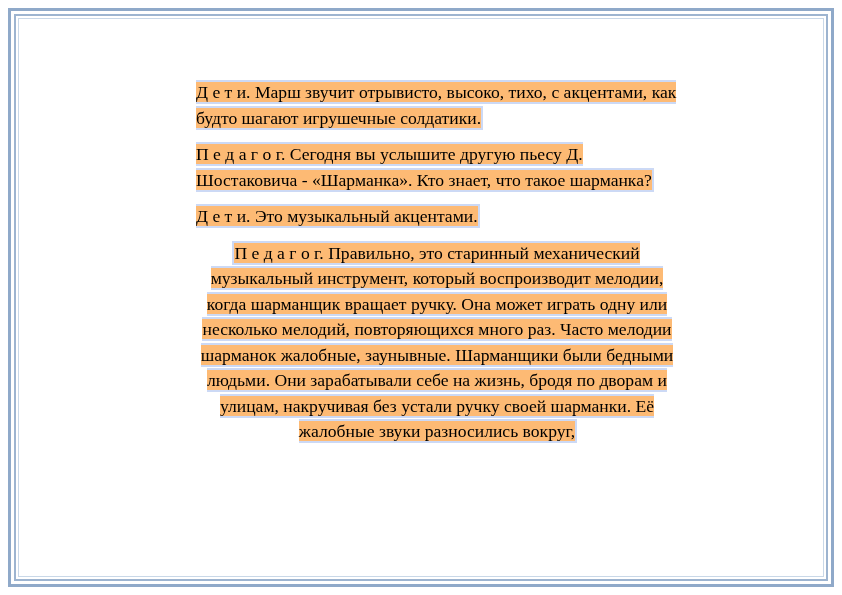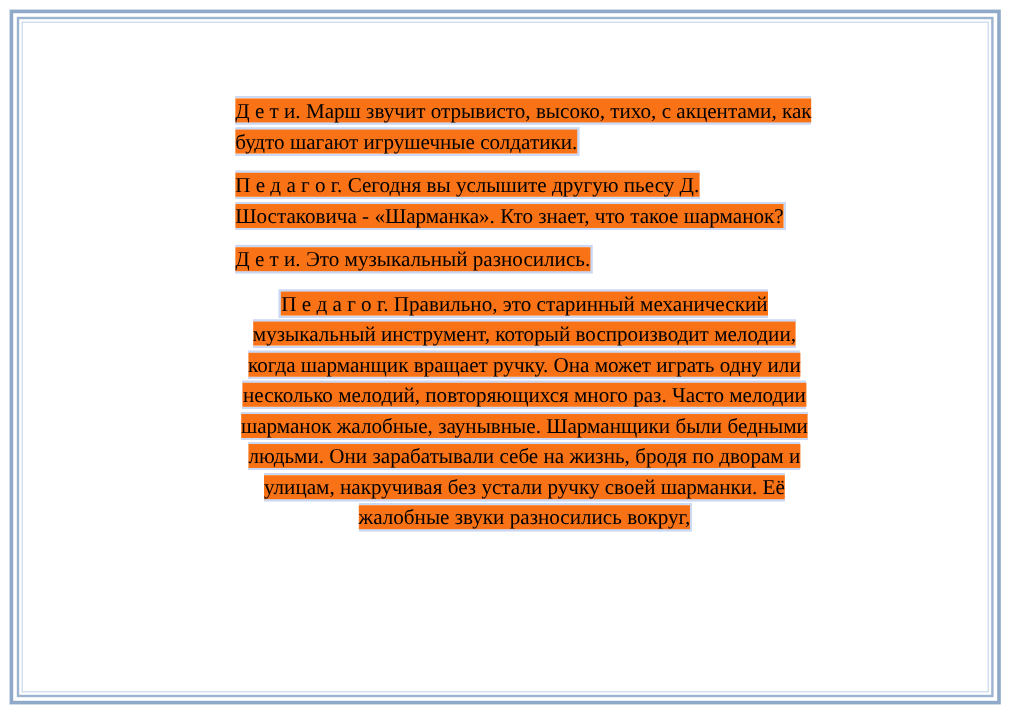--- a/index.html
+++ b/index.html
@@ -62,37 +62,37 @@
   }
 
   .para {
     margin: 0 0 11px 0;
     font-size: 17.6px;
     line-height: 25.5px;
     color: #000000;
     text-align: left;
   }
   .para span.hl {
-    background: #f97316;
+    background: #fdba74;
     box-shadow: 0 0 0 2px #ccd9f5;
   }
   .para:last-child {
     margin-bottom: 0;
     text-align: center;
   }
 </style>
 </head>
 <body>
 
 <div class="slide">
 
   <div class="frame-outer"></div>
   <div class="frame-inner"></div>
   <div class="frame-hair"></div>
 
   <div class="text-block">
     <p class="para"><span class="hl">Д е т и. Марш звучит отрывисто, высоко, тихо, с акцентами, как будто шагают игрушечные солдатики.</span></p>
-    <p class="para"><span class="hl">П е д а г о г. Сегодня вы услышите другую пьесу Д. Шостаковича - «Шарманка». Кто знает, что такое шарманок?</span></p>
-    <p class="para"><span class="hl">Д е т и. Это музыкальный разносились.</span></p>
+    <p class="para"><span class="hl">П е д а г о г. Сегодня вы услышите другую пьесу Д. Шостаковича - «Шарманка». Кто знает, что такое шарманка?</span></p>
+    <p class="para"><span class="hl">Д е т и. Это музыкальный акцентами.</span></p>
     <p class="para"><span class="hl">П е д а г о г. Правильно, это старинный механический музыкальный инструмент, который воспроизводит мелодии, когда шарманщик вращает ручку. Она может играть одну или несколько мелодий, повторяющихся много раз. Часто мелодии шарманок жалобные, заунывные. Шарманщики были бедными людьми. Они зарабатывали себе на жизнь, бродя по дворам и улицам, накручивая без устали ручку своей шарманки. Её жалобные звуки разносились вокруг,</span></p>
   </div>
 
 </div>
 
 </body></html>

